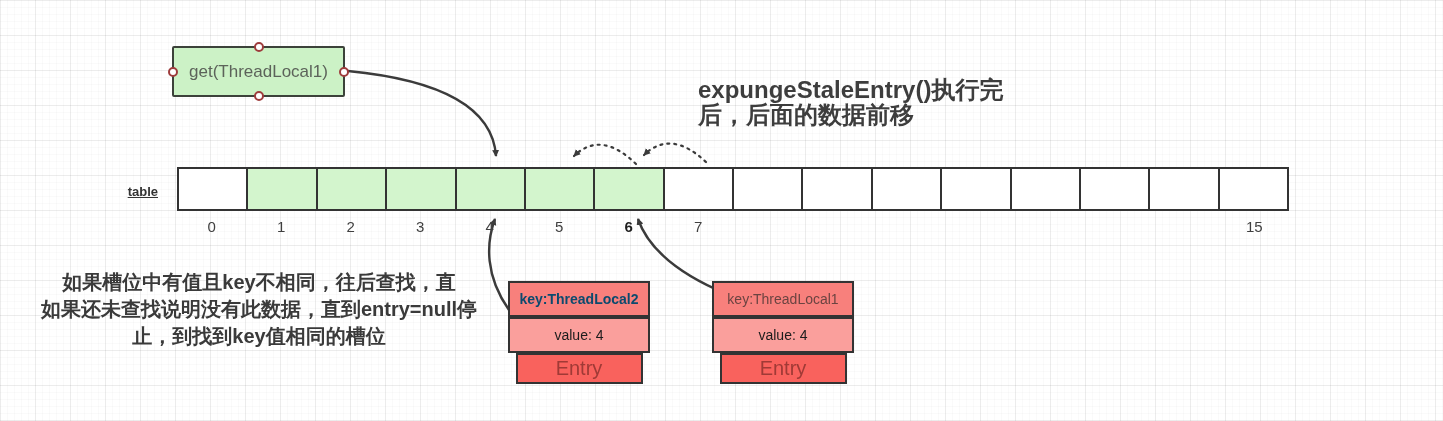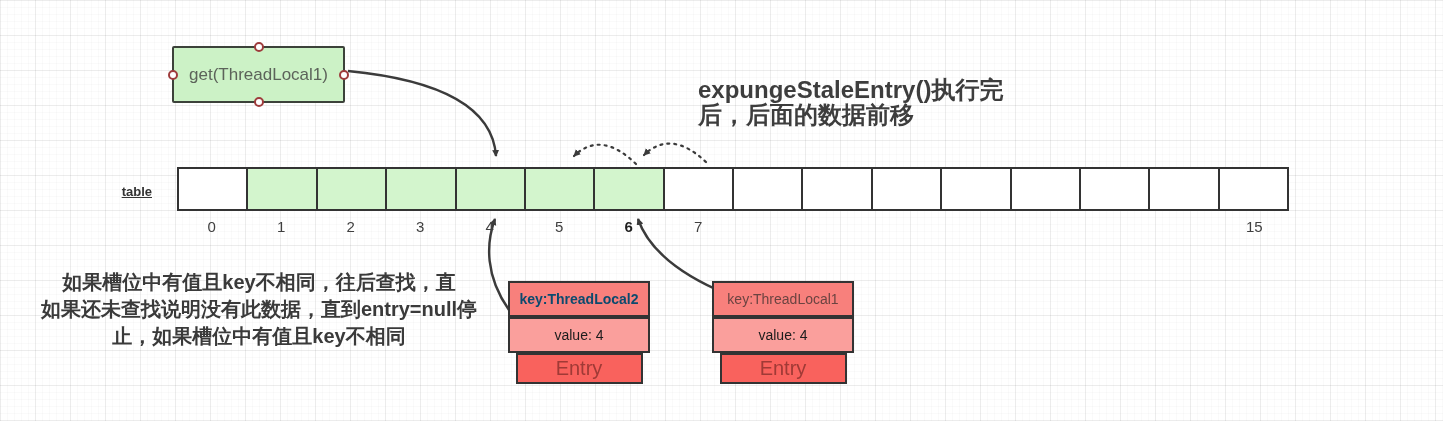--- a/index.html
+++ b/index.html
@@ -10,21 +10,21 @@
       linear-gradient(to right, rgba(0,0,0,0.055) 1px, transparent 1px),
       linear-gradient(to bottom, rgba(0,0,0,0.055) 1px, transparent 1px),
       linear-gradient(to right, rgba(0,0,0,0.02) 1px, transparent 1px),
       linear-gradient(to bottom, rgba(0,0,0,0.02) 1px, transparent 1px);
     background-size:35px 35px,35px 35px,7px 7px,7px 7px;
   }
   .overlay{position:absolute;left:0;top:0;width:1443px;height:421px;pointer-events:none;}
 
   
   .get-box{
-    position:absolute;left:172px;top:46px;width:173px;height:57px;box-sizing:border-box;
+    position:absolute;left:172px;top:46px;width:173px;height:51px;box-sizing:border-box;
     background:var(--box-green);border:2px solid #3c423a;border-radius:2px;
     display:flex;align-items:center;justify-content:center;
     font-size:17px;color:#5c635a;
   }
   .dot{
     position:absolute;width:10px;height:10px;border-radius:50%;
     background:#fff;border:2px solid #9e3c3c;box-sizing:border-box;
   }
   .dot.t{left:50%;top:-6px;transform:translateX(-50%);}
   .dot.b{left:50%;bottom:-6px;transform:translateX(-50%);}
@@ -36,21 +36,21 @@
     position:absolute;left:698px;top:77px;width:332px;text-align:left;
     font-size:24px;font-weight:700;color:#3d3d3d;line-height:25px;
   }
   .note{
     position:absolute;left:38px;top:269px;width:442px;text-align:center;
     font-size:20px;font-weight:700;color:#3a3a3a;line-height:27px;
   }
 
   
   .table-label{
-    position:absolute;left:95px;top:184px;width:57px;text-align:right;
+    position:absolute;left:101px;top:184px;width:57px;text-align:right;
     font-size:13px;font-weight:700;color:#333;text-decoration:underline;
   }
   .slots{
     position:absolute;left:177px;top:167px;width:1112px;height:44px;box-sizing:border-box;
     display:flex;border:2px solid #333;background:#fff;
   }
   .slot{flex:1;border-right:2px solid #333;box-sizing:border-box;}
   .slot:last-child{border-right:none;}
   .slot.filled{background:var(--slot-filled);}
   .indices{
@@ -146,21 +146,21 @@
       <div class="idx"></div>
       <div class="idx"></div>
       <div class="idx"></div>
       <div class="idx"></div>
       <div class="idx">15</div>
     </div>
 
   <div class="note">
     <div>如果槽位中有值且key不相同，往后查找，直</div>
     <div>如果还未查找说明没有此数据，直到entry=null停</div>
-    <div>止，如果槽位中有值且key不相同</div>
+    <div>止，到找到key值相同的槽位</div>
   </div>
 
   <div class="entry-box left">
     <div class="erow key">key:ThreadLocal2</div>
     <div class="erow value">value: 4</div>
     <div class="etab">Entry</div>
   </div>
 
   <div class="entry-box right">
     <div class="erow key plain">key:ThreadLocal1</div>

